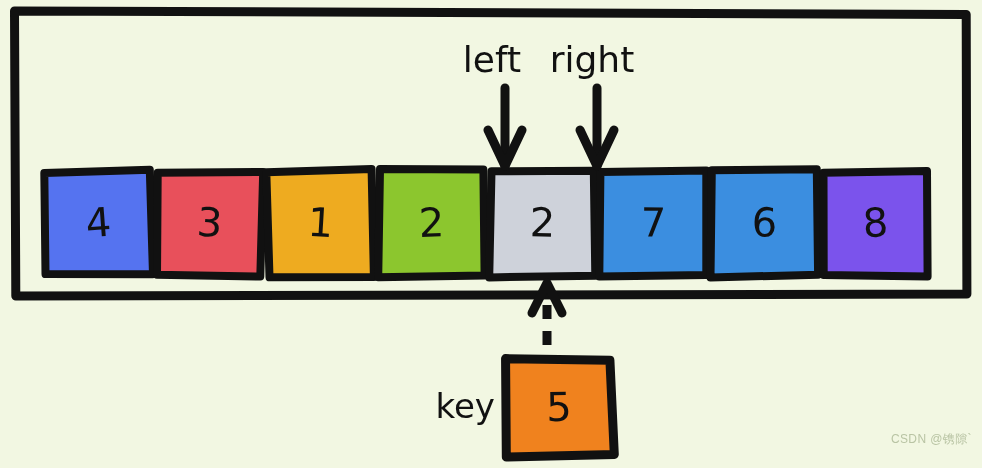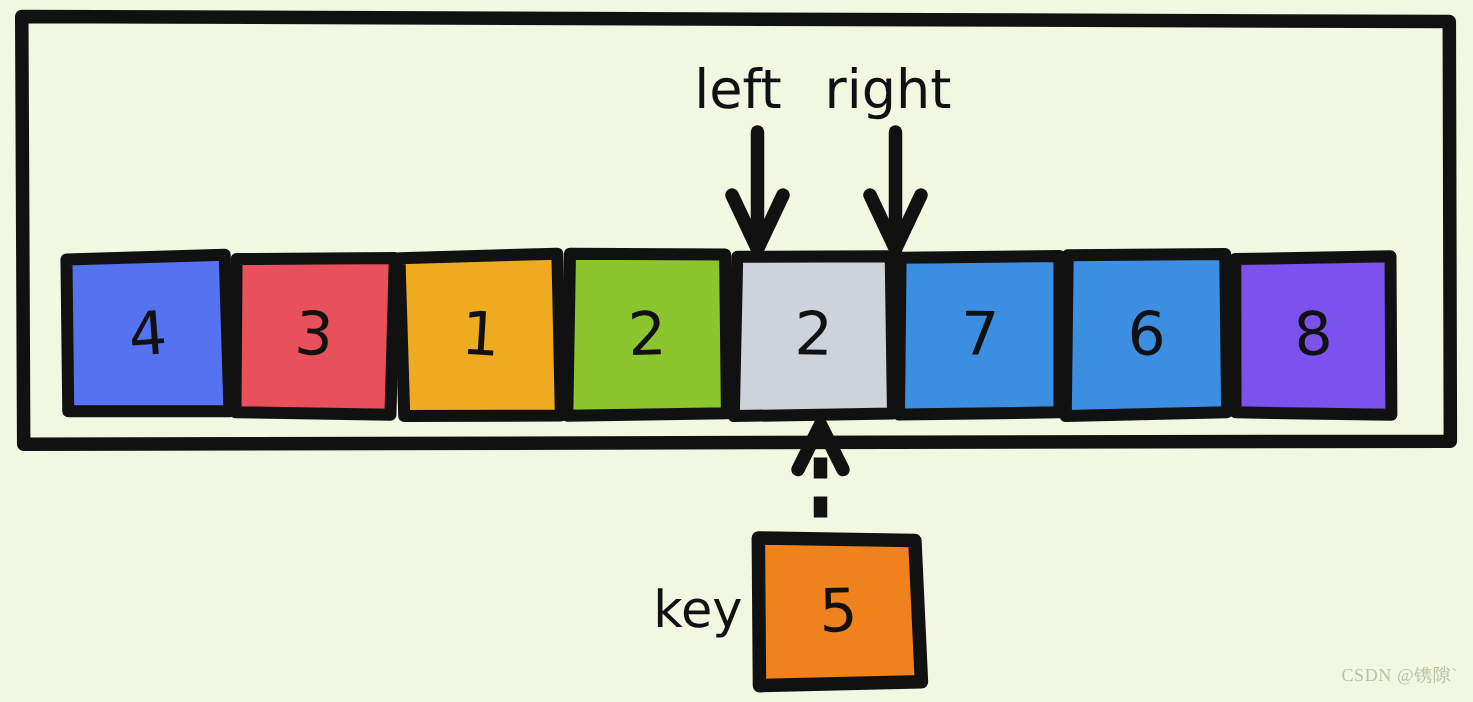--- a/index.html
+++ b/index.html
@@ -46,24 +46,24 @@
     font-size: 36px;
     text-anchor: middle;
   }
   .key-label {
     font-size: 34px;
     text-anchor: end;
   }
   .watermark {
     position: absolute;
     right: 10px;
-    bottom: 9px;
+    bottom: 20px;
     font-size: 12px;
     color: #b9c4a4;
-    font-family: Liberation Serif, serif;
+    font-family: Liberation Sans, sans-serif;
     letter-spacing: 0.4px;
     white-space: nowrap;
   }
 </style>
 </head>
 <body>
 
 <div id="stage">
   <svg id="svg-root" width="982" height="468" viewBox="0 0 982 468">
       <g>

